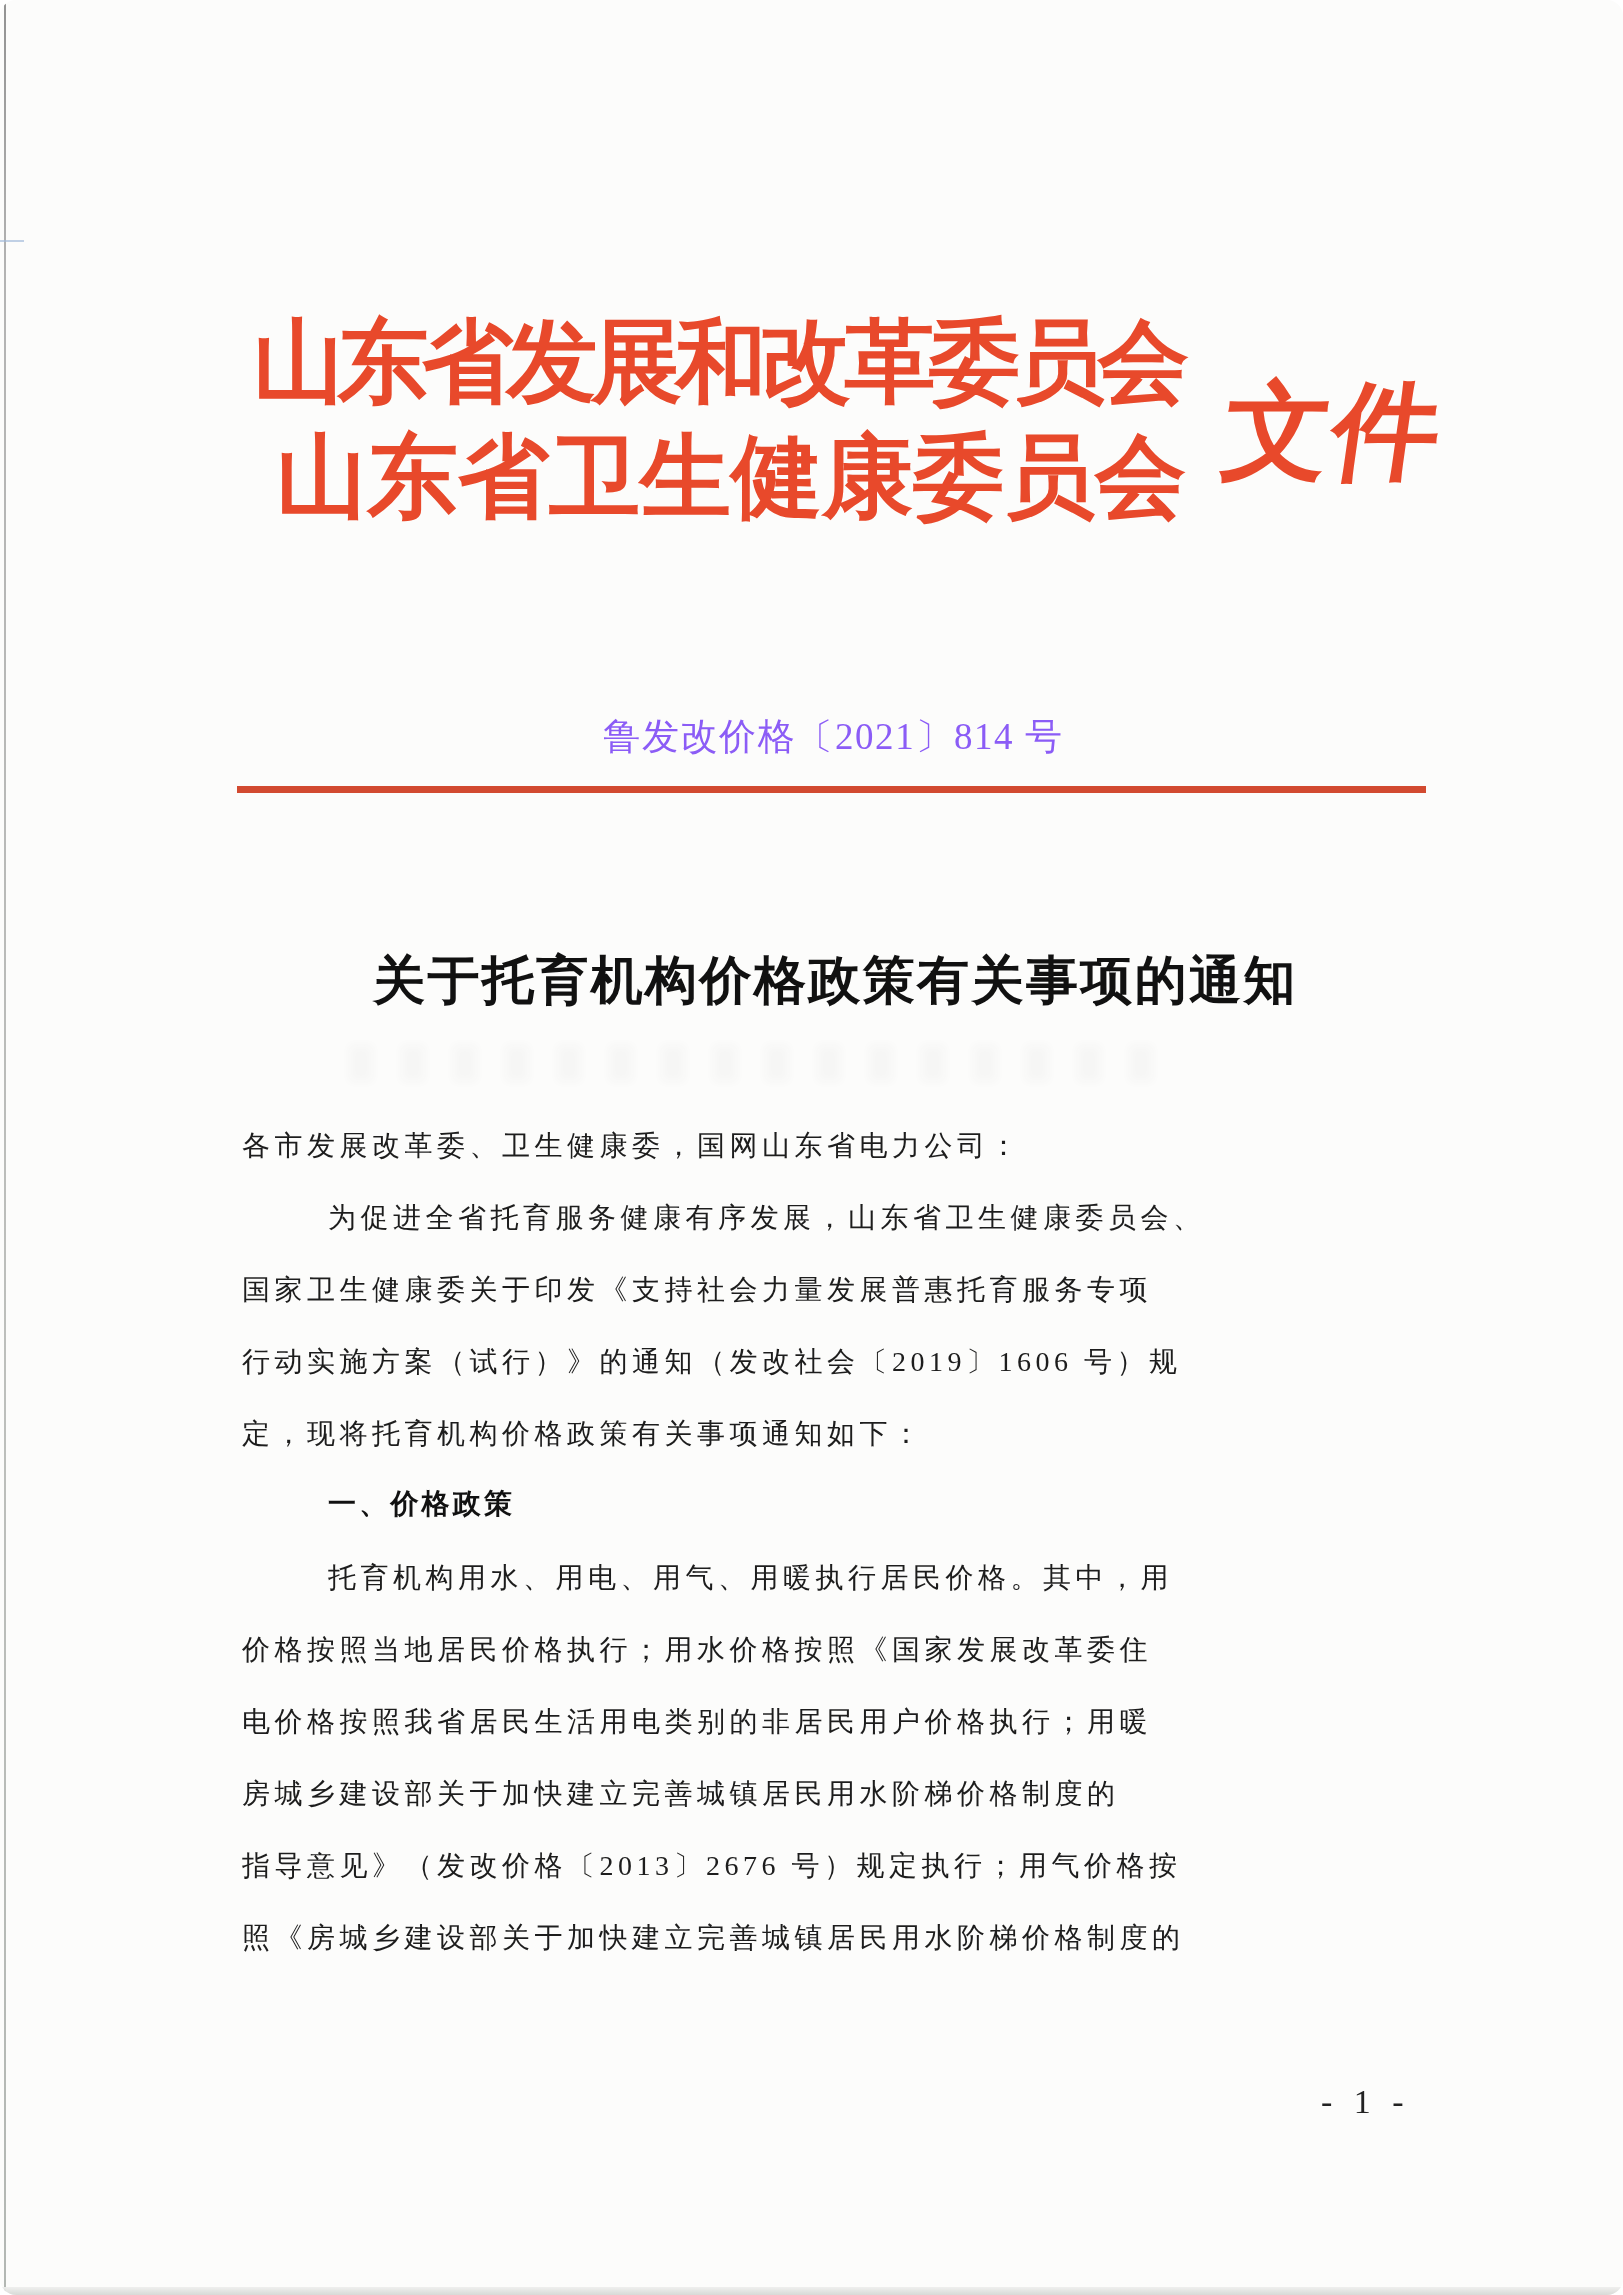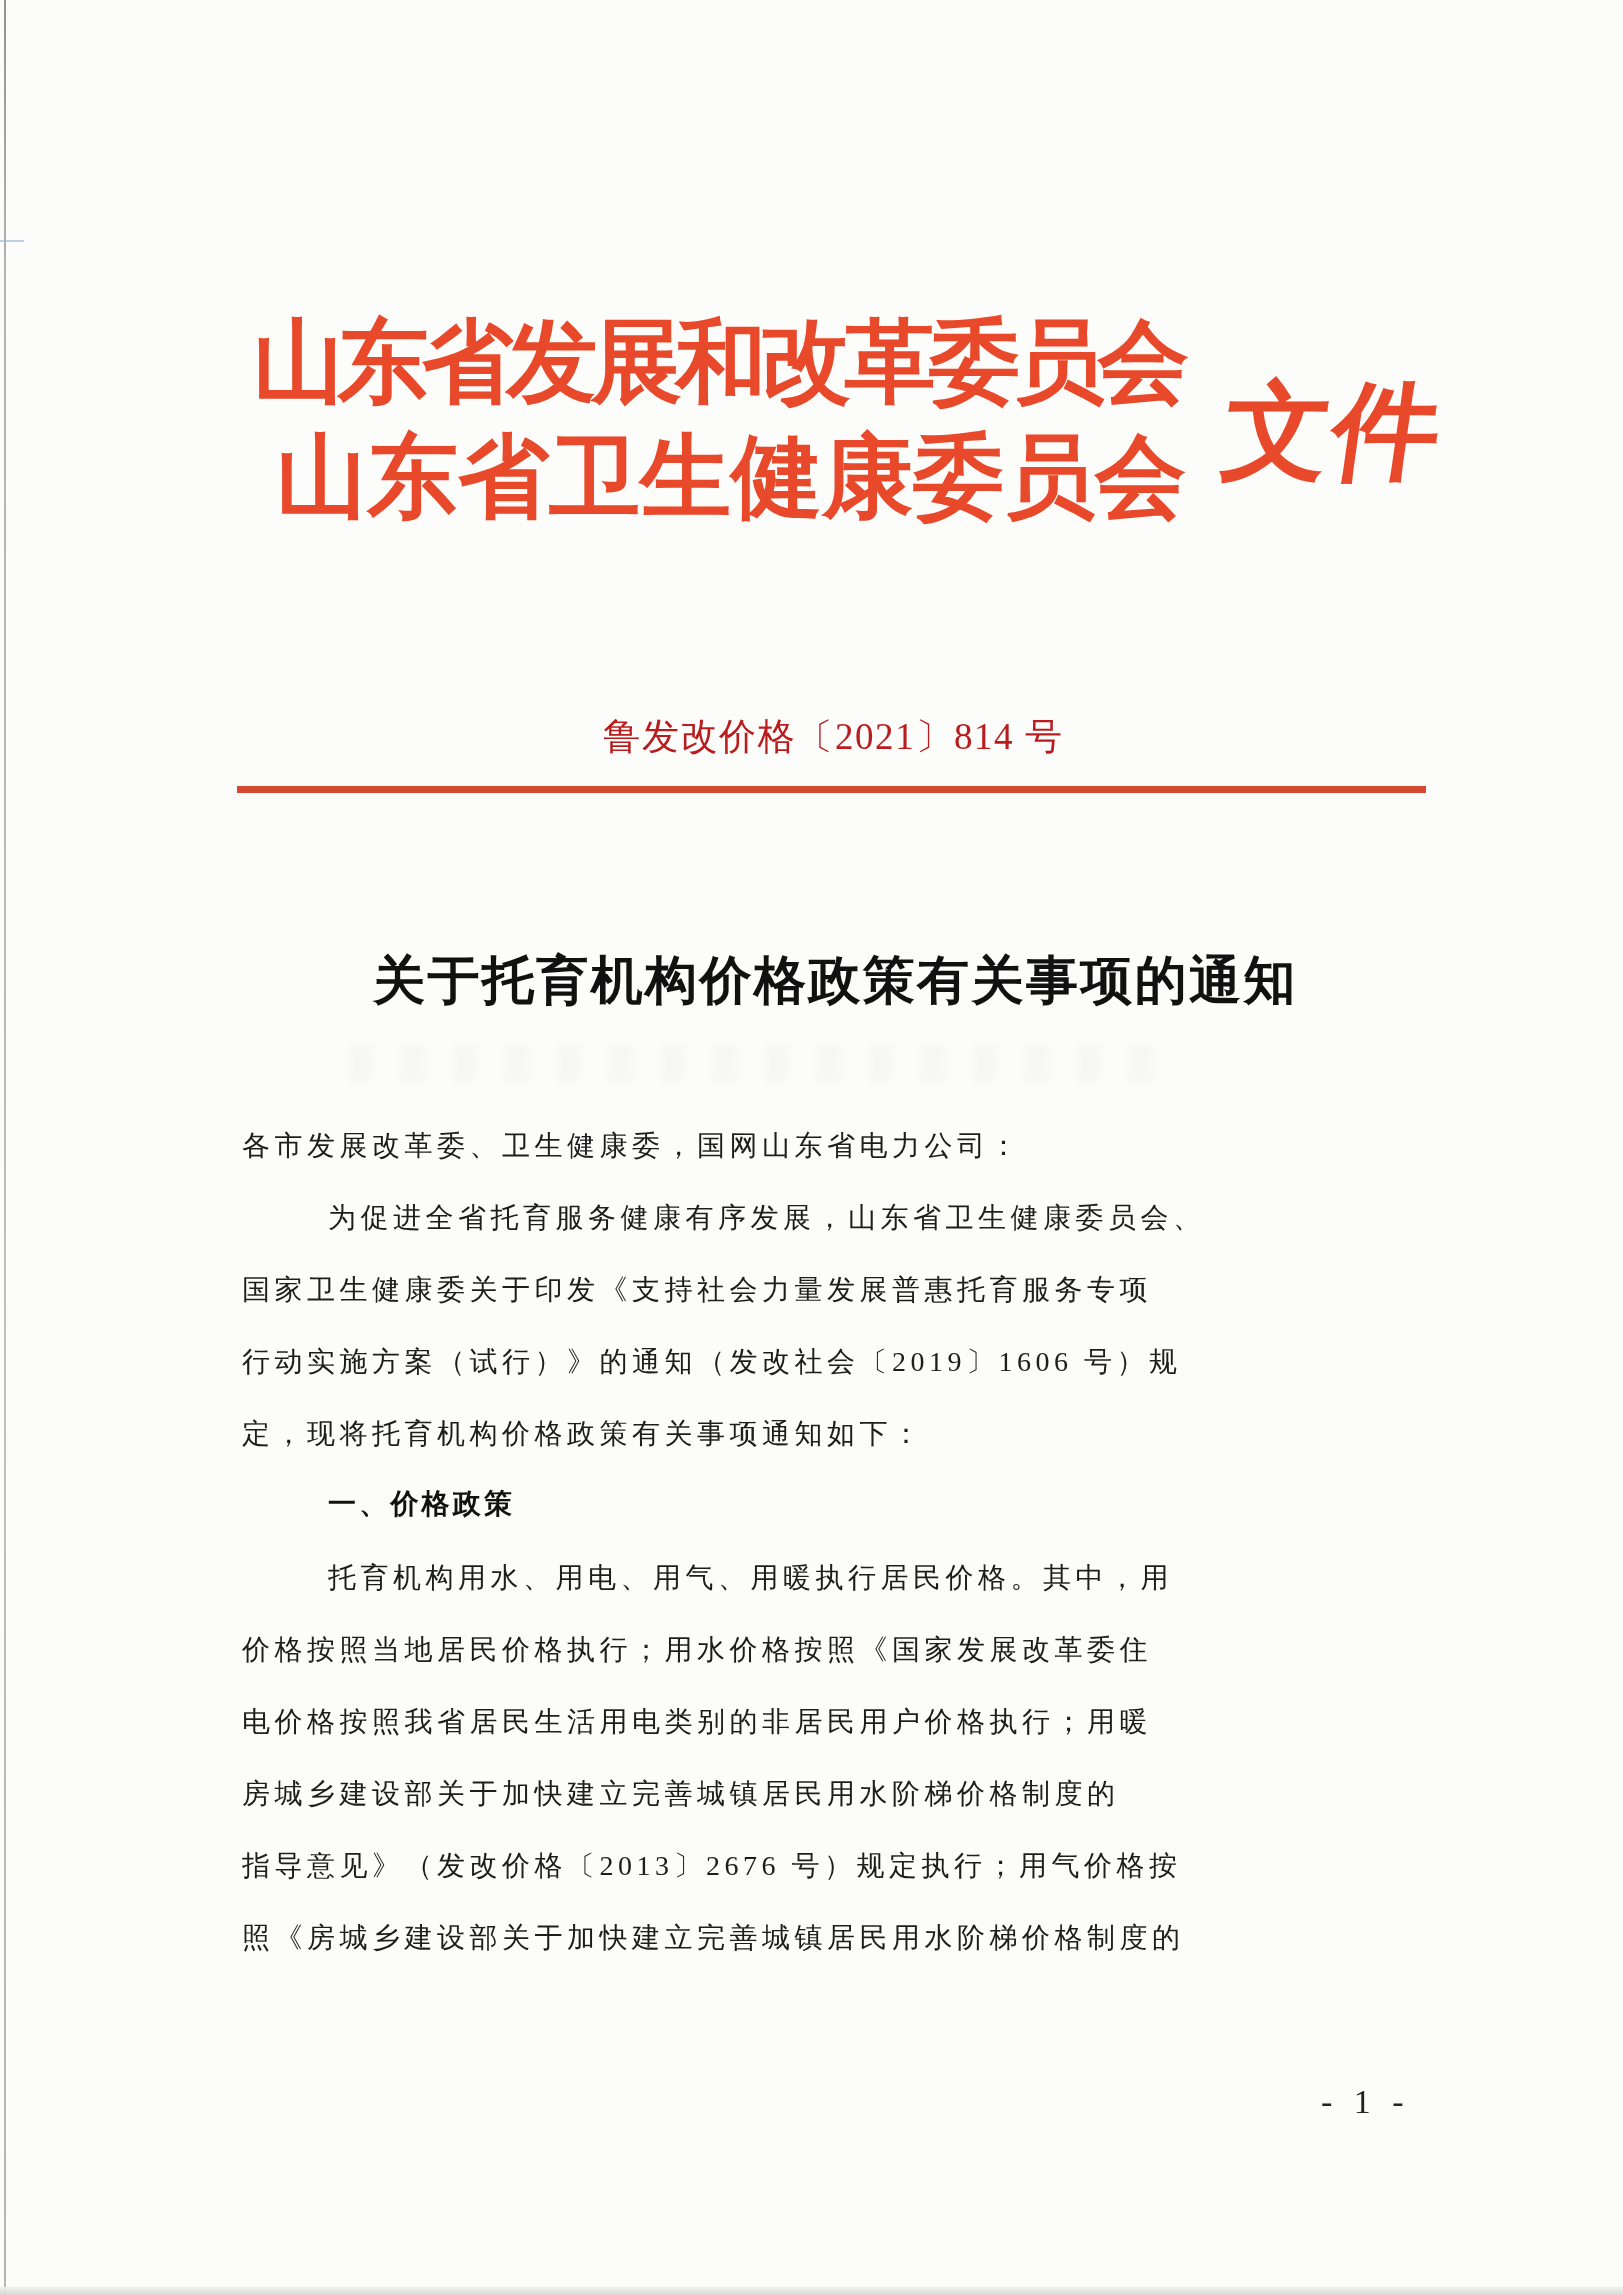--- a/index.html
+++ b/index.html
@@ -3,20 +3,21 @@
 <meta charset="utf-8">
 <style>
   html,body{margin:0;padding:0;}
   .page{
     position:relative;
     width:1623px;height:2295px;
     background:#fcfcfb;
     overflow:hidden;
     font-family:"Liberation Serif","DejaVu Serif",serif;
     color:#1b1b1b;
+    border-radius:16px;
   }
   
   .scan-edge-left{
     position:absolute;left:4px;top:0;width:2.4px;height:2295px;
     background:linear-gradient(#6f6f6f,#9b9b9b 12%,#a8aba7 60%,#9aa09b);
     opacity:.75;
   }
   .scan-edge-bottom{
     position:absolute;left:0;top:2287px;width:1623px;height:9px;
     background:linear-gradient(#efefee,#d2d5d1);
@@ -45,21 +46,21 @@
     position:absolute;left:1224px;top:375px;
     font-weight:bold;color:#e8492b;
     font-size:107px;line-height:1.08;letter-spacing:1.6px;
     transform:skewX(-8deg);
     white-space:nowrap;
   }
   .doc-number{
     position:absolute;left:239px;top:713px;width:1189px;
     text-align:center;
     font-size:37px;letter-spacing:1.6px;line-height:1.3;
-    color:#b91c1c;
+    color:#8b5cf6;
     white-space:nowrap;
   }
   .red-divider{
     position:absolute;left:237px;top:786px;width:1189px;height:6.5px;
     background:#d24a30;
   }
   
   .title{
     position:absolute;left:239px;top:950px;width:1189px;margin:2px;
     text-align:center;

